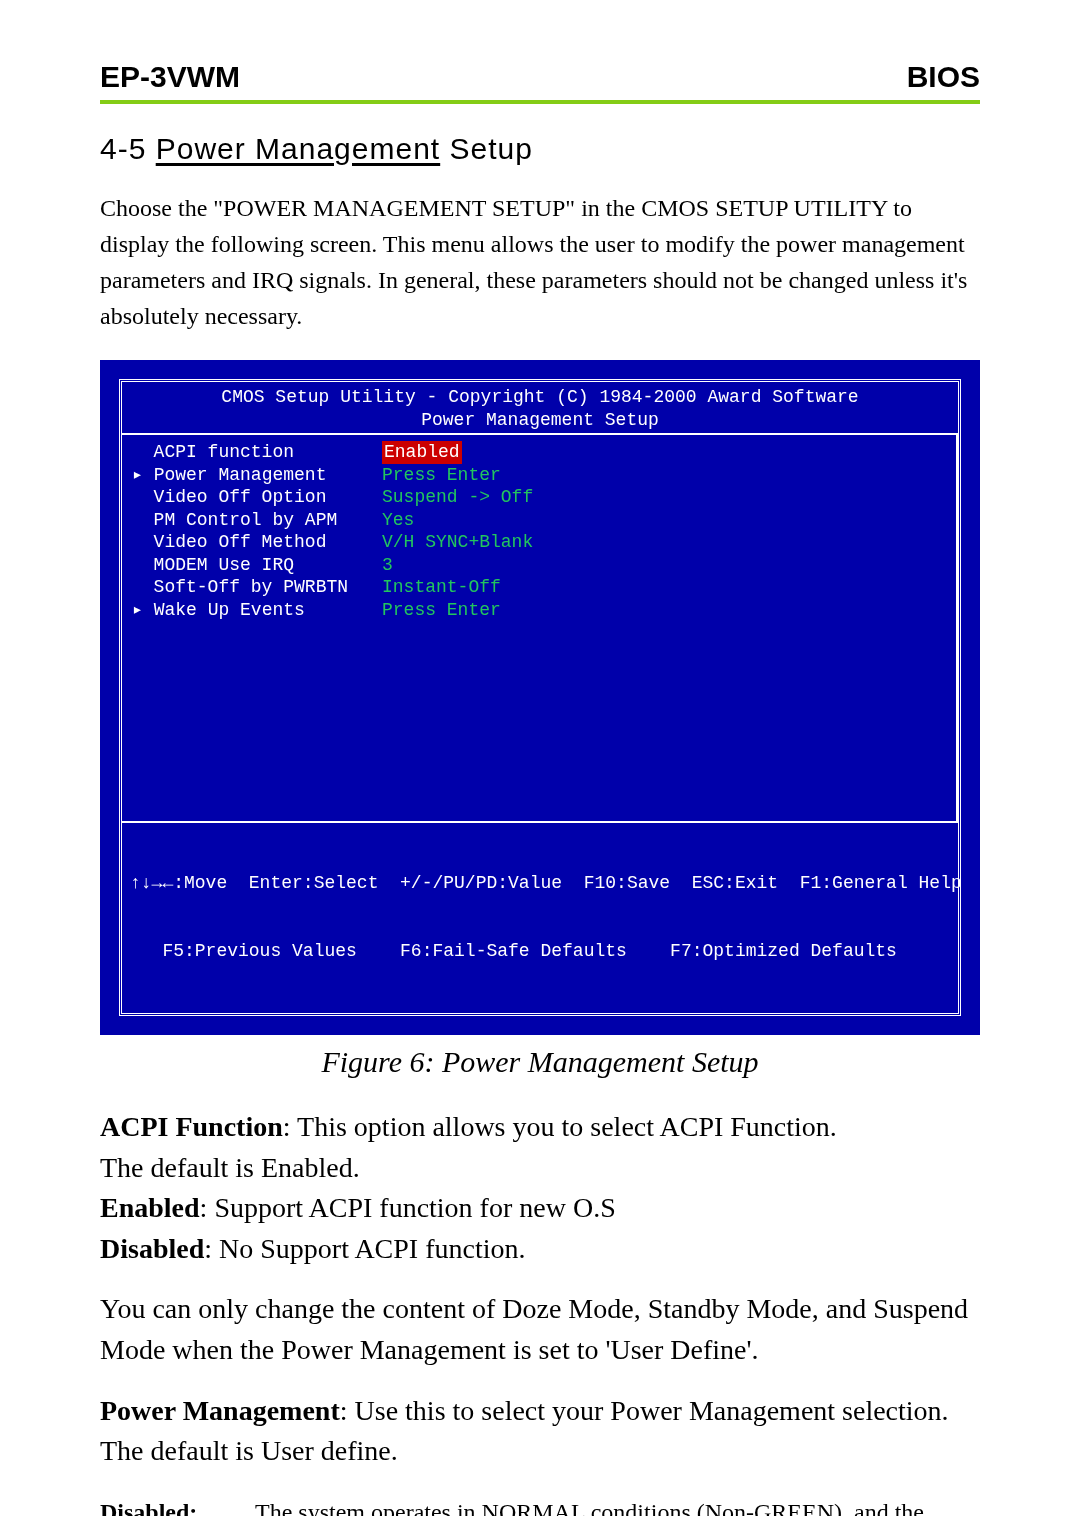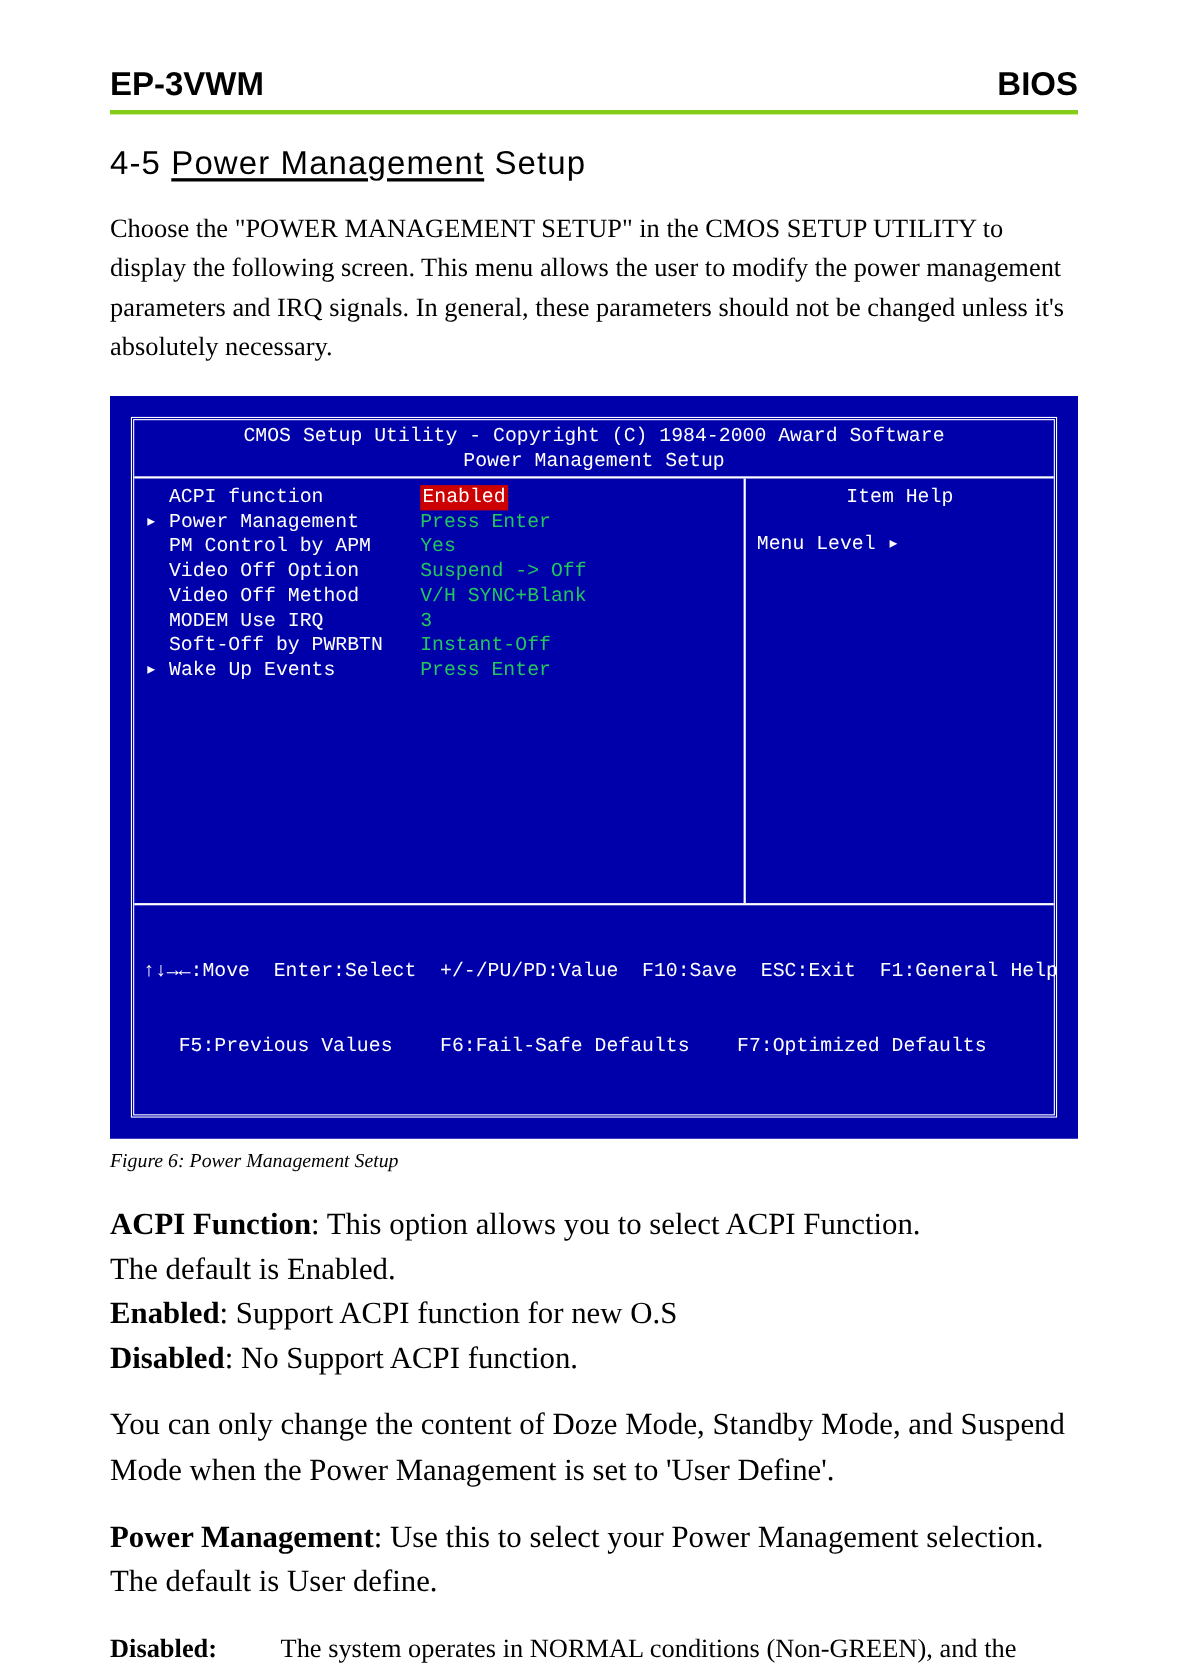--- a/index.html
+++ b/index.html
@@ -102,23 +102,23 @@
     color: #ffffff;
     padding: 0 2px;
   }
   .bios-footer {
     border-top: 2px solid #fff;
     padding: 4px 8px 6px 8px;
     white-space: pre;
   }
 
   .figure-caption {
-    text-align: left;
+    text-align: center;
     font-style: italic;
-    font-size: 18px;
+    font-size: 30px;
     margin: 10px 0 28px 0;
   }
 
   .body-text {
     font-size: 28px;
     line-height: 1.45;
     margin-bottom: 20px;
   }
   .bold { font-weight: bold; }
   .def-table {
@@ -163,47 +163,43 @@
         <div class="bios-left">
           <div class="bios-row">
             <span class="bios-label">  ACPI function</span>
             <span class="bios-value selected">Enabled</span>
           </div>
           <div class="bios-row">
             <span class="bios-label">▸ Power Management</span>
             <span class="bios-value">Press Enter</span>
           </div>
           <div class="bios-row">
+            <span class="bios-label">  Video Off Option</span>
+            <span class="bios-value">Suspend -&gt; Off</span>
+          </div>
+          <div class="bios-row">
             <span class="bios-label">  PM Control by APM</span>
             <span class="bios-value">Yes</span>
           </div>
           <div class="bios-row">
-            <span class="bios-label">  Video Off Option</span>
-            <span class="bios-value">Suspend -&gt; Off</span>
-          </div>
-          <div class="bios-row">
             <span class="bios-label">  Video Off Method</span>
             <span class="bios-value">V/H SYNC+Blank</span>
           </div>
           <div class="bios-row">
             <span class="bios-label">  MODEM Use IRQ</span>
             <span class="bios-value">3</span>
           </div>
           <div class="bios-row">
             <span class="bios-label">  Soft-Off by PWRBTN</span>
             <span class="bios-value">Instant-Off</span>
           </div>
           <div class="bios-row">
             <span class="bios-label">▸ Wake Up Events</span>
             <span class="bios-value">Press Enter</span>
           </div>
-        </div>
-        <div class="bios-right">
-          <div>Item Help</div>
-          <div class="menu-level">Menu Level   ▸</div>
         </div>
       </div>
       <div class="bios-footer">
         <div>↑↓→←:Move  Enter:Select  +/-/PU/PD:Value  F10:Save  ESC:Exit  F1:General Help</div>
         <div>   F5:Previous Values    F6:Fail-Safe Defaults    F7:Optimized Defaults</div>
       </div>
     </div>
   </div>
 
   <div class="figure-caption">Figure 6:  Power Management Setup</div>

